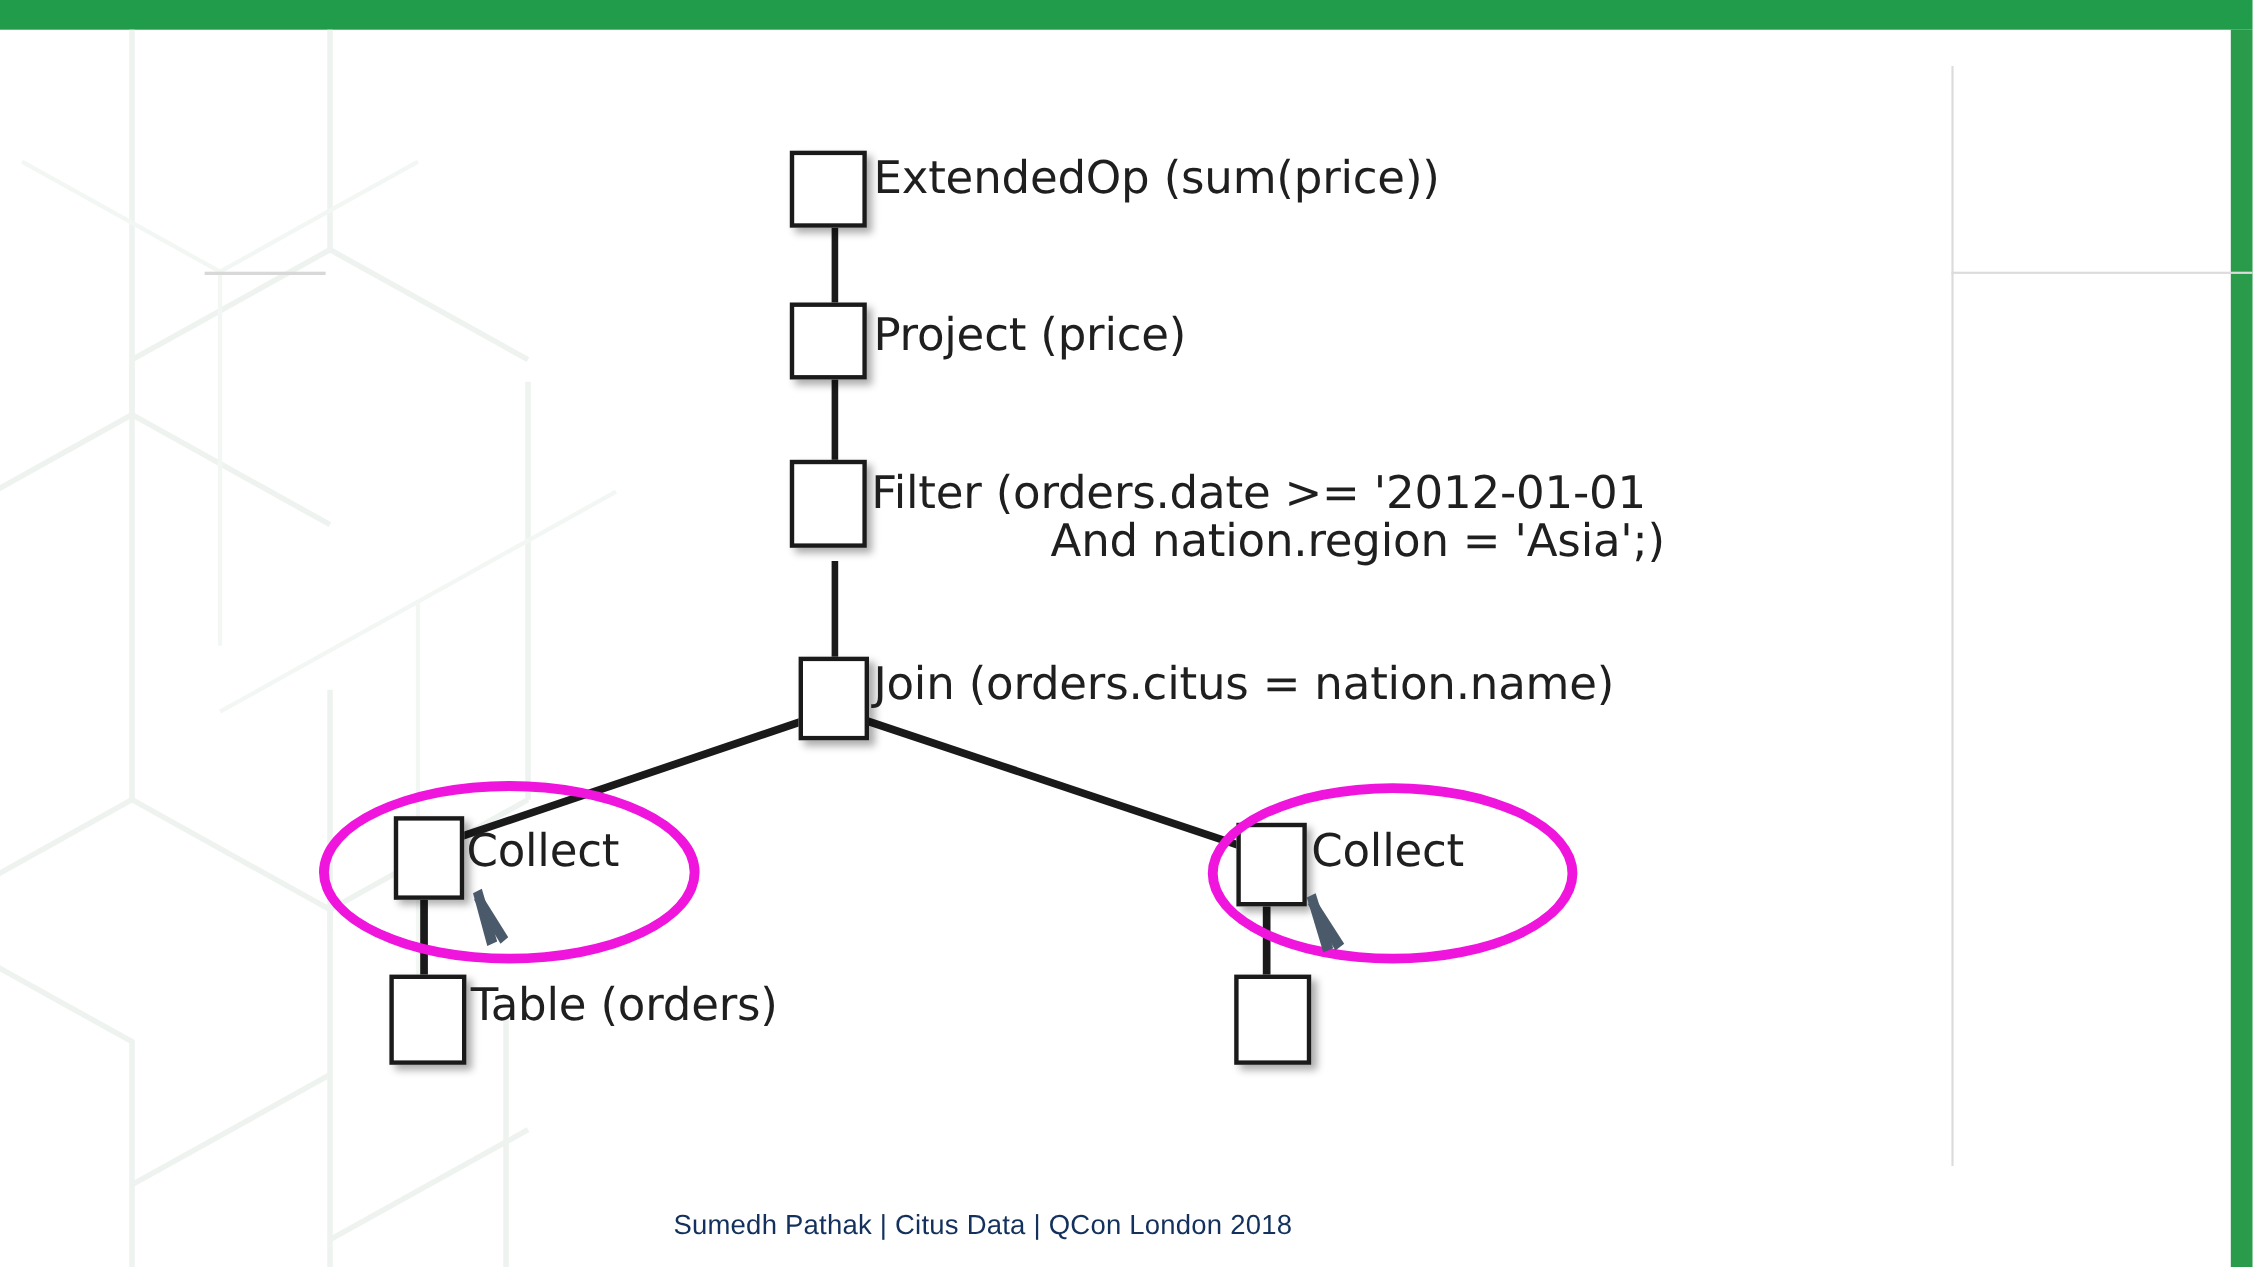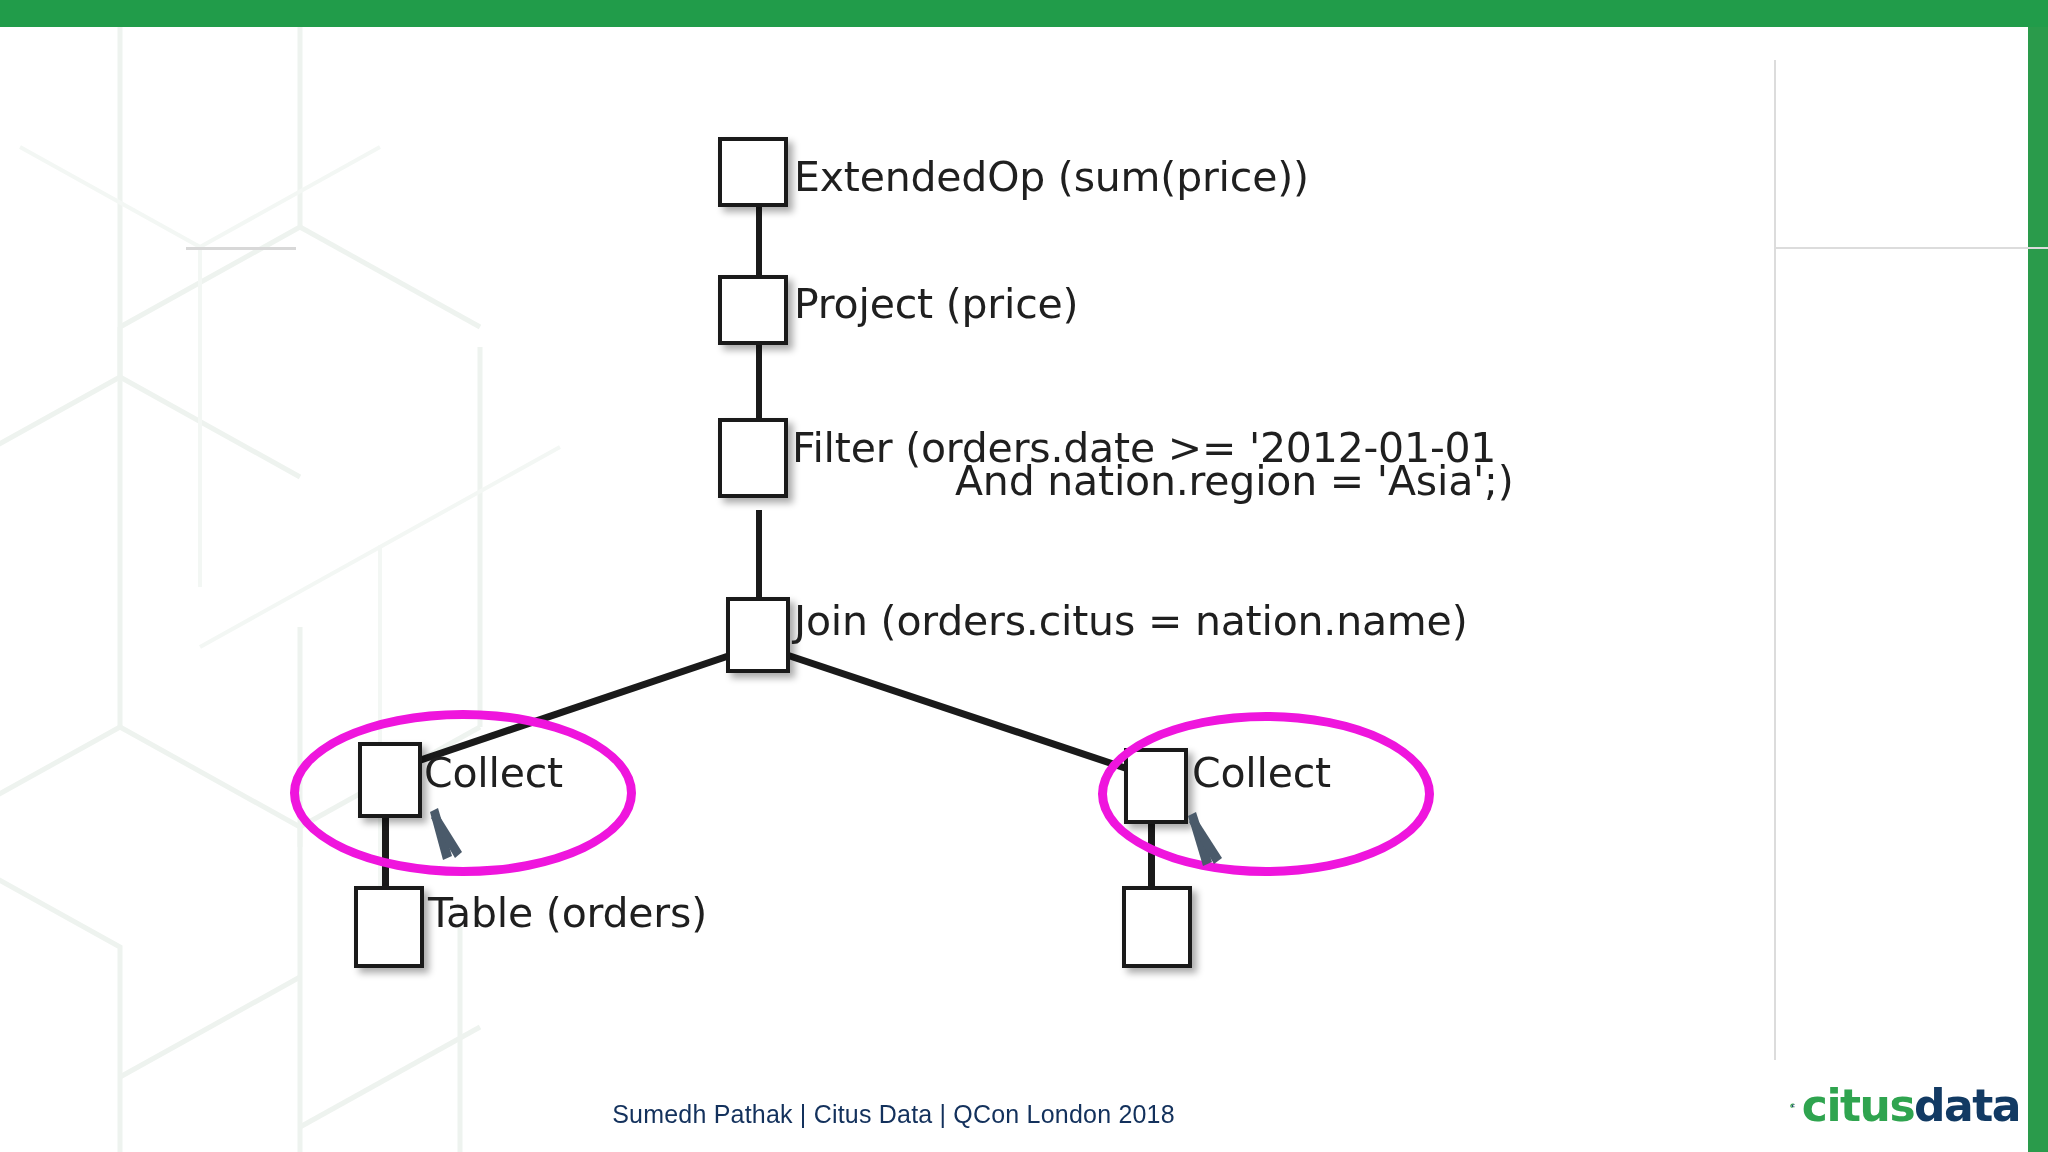--- a/index.html
+++ b/index.html
@@ -179,28 +179,28 @@
 
     <svg class="diagram" viewBox="0 0 2048 1152" style="z-index:2;">
       <line x1="746" y1="650" x2="400" y2="767" stroke="#1a1a1a" stroke-width="7"></line>
       <line x1="772" y1="650" x2="1140" y2="773" stroke="#1a1a1a" stroke-width="7"></line>
     </svg>
 
     <div class="edge" style="left:382px; top:810px; width:7px; height:80px;"></div>
     <div class="edge" style="left:1148px; top:810px; width:7px; height:80px;"></div>
 
     <div class="node" style="left:718px; top:137px; width:62px; height:62px;"></div>
-    <div class="nlabel" style="left:794px; top:156px;">ExtendedOp (sum(price))</div>
+    <div class="nlabel" style="left:794px; top:140px;">ExtendedOp (sum(price))</div>
 
     <div class="node" style="left:718px; top:275px; width:62px; height:62px;"></div>
     <div class="nlabel" style="left:794px; top:283px;">Project (price)</div>
 
     <div class="node" style="left:718px; top:418px; width:62px; height:72px;"></div>
     <div class="nlabel" style="left:792px; top:412px;margin-top:15px;">Filter (orders.date &gt;= '2012-01-01</div>
-    <div class="nlabel" style="left:955px; top:460px;">And nation.region = 'Asia';)</div>
+    <div class="nlabel" style="left:955px; top:470px;">And nation.region = 'Asia';)</div>
 
     <div class="node" style="left:726px; top:597px; width:56px; height:68px;"></div>
     <div class="nlabel" style="left:794px; top:600px;">Join (orders.citus = nation.name)</div>
 
     <div class="node" style="left:358px; top:742px; width:56px; height:68px;"></div>
     <div class="nlabel" style="left:424px; top:752px;">Collect</div>
 
     <div class="node" style="left:1124px; top:748px; width:56px; height:68px;"></div>
     <div class="nlabel" style="left:1192px; top:752px;">Collect</div>
 
@@ -219,25 +219,14 @@
       </g>
       <g fill="#4a5a6a">
         <polygon points="1196,812 1212,862 1203,866 1188,816"></polygon>
         <polygon points="1195,816 1222,858 1214,864 1189,822"></polygon>
       </g>
     </svg>
   </div>
 
   <div class="footer">Sumedh Pathak  |  Citus Data  |  QCon London 2018</div>
 
-  <div class="logo">
-    <svg width="58" height="50" viewBox="0 0 58 50">
-      <path d="M50 9 C38 -2 16 -1 7 11 C-2 23 3 38 17 43 C29 47 45 43 52 33
-               C44 40 31 42 22 37 C13 32 12 21 20 15 C28 9 40 9 50 9 Z" fill="#3aa44e"></path>
-      <path d="M47 14 C38 7 24 8 19 17 C14 26 20 35 30 35 C38 35 45 31 48 25
-               C43 30 35 31 30 28 C26 25 27 19 32 17 C37 15 43 14 47 14 Z" fill="#123a63"></path>
-      <path d="M41 20 C36 18 30 20 29 24 C28 27 31 29 34 28 C30 27 30 24 33 22
-               C35 21 39 20 41 20 Z" fill="#3aa44e"></path>
-    </svg>
-    <span class="logo-text"><span class="logo-citus">citus</span><span class="logo-data">data</span></span>
-  </div>
 
 </div>
 
 </body></html>

